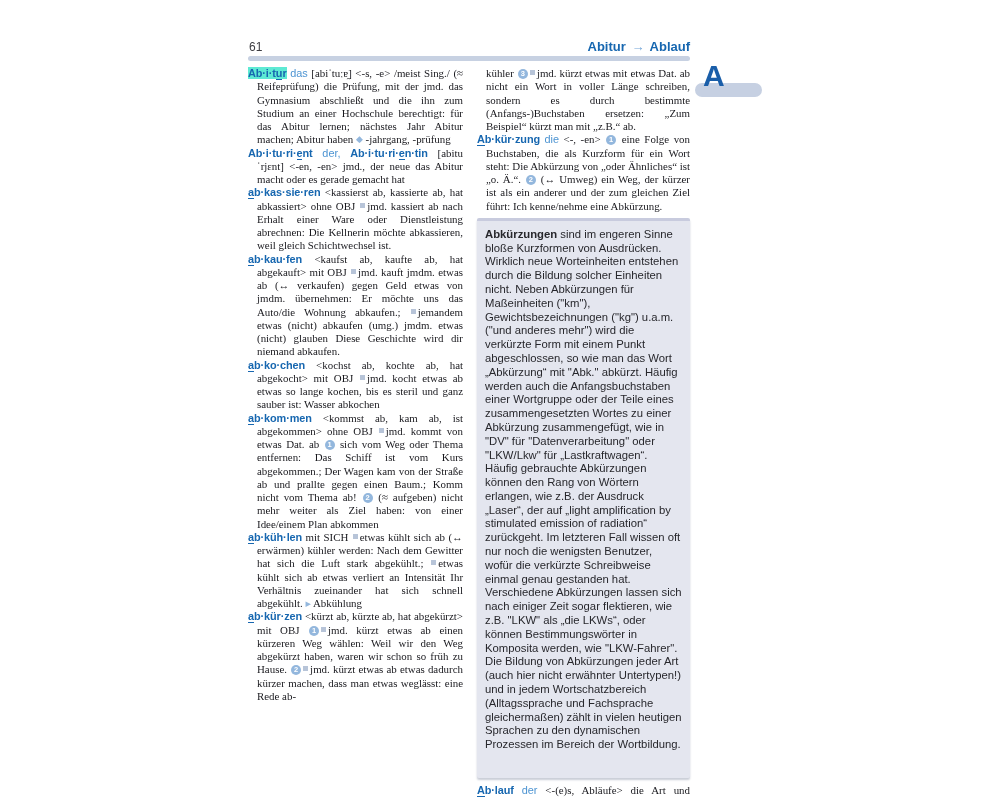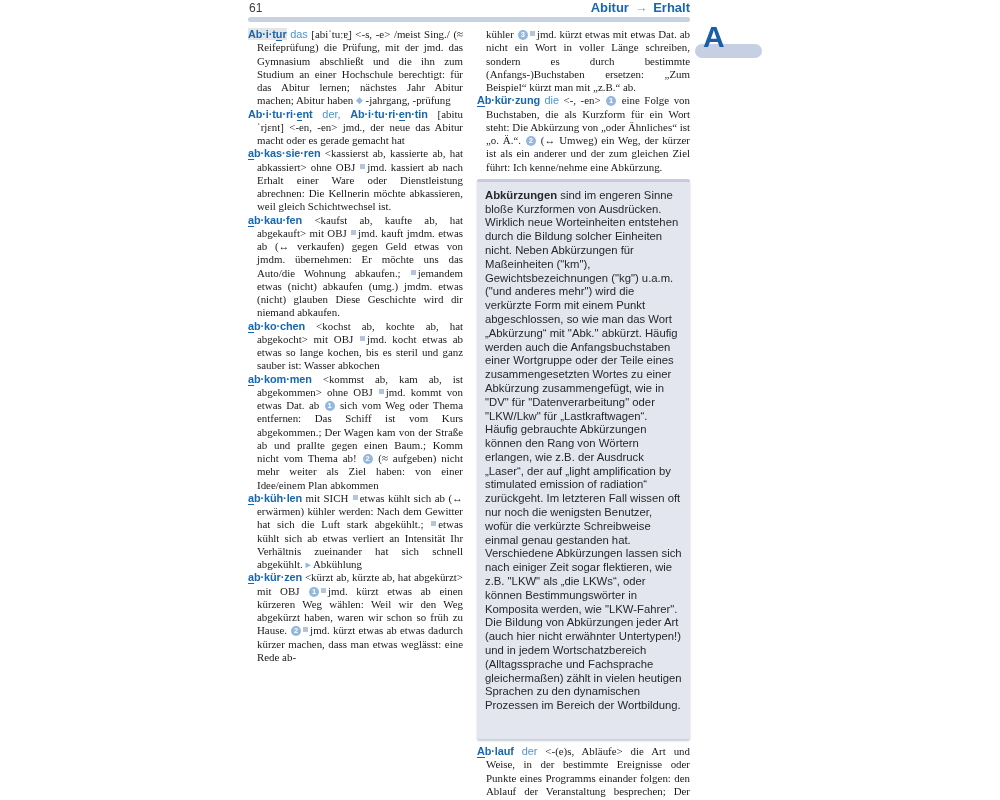--- a/index.html
+++ b/index.html
@@ -1,38 +1,38 @@
 <!DOCTYPE html>
 <html><head>
 <meta charset="utf-8">
 <style>
   html,body{margin:0;padding:0;background:#ffffff;}
   body{width:1000px;height:800px;overflow:hidden;position:relative;
        font-family:"Liberation Serif",serif;-webkit-font-smoothing:antialiased;}
-  .sheet{position:absolute;inset:0;}
+  .sheet{position:absolute;inset:0;margin-top:39px;}
 
   .pagenum{position:absolute;left:249px;top:1px;
     font-family:"Liberation Sans",sans-serif;font-size:12px;color:#3c3c41;}
   .guide{position:absolute;left:248px;top:0;width:442px;text-align:right;
     font-family:"Liberation Sans",sans-serif;font-size:13px;font-weight:bold;color:#1767b0;}
   .garr{color:#74a6d8;font-weight:normal;padding:0 2px;}
   .rule{position:absolute;left:248px;top:17px;width:442px;height:5px;
     background:#c7d1e2;border-radius:3px;}
 
   .col{position:absolute;top:28px;font-size:10.9px;line-height:13.25px;
     color:#18181d;text-align:justify;}
   .colL{left:248px;width:215px;}
   .colR{left:477px;width:213px;}
 
   p{margin:0;}
   p.entry{text-indent:-9px;padding-left:9px;}
   p.cont{padding-left:9px;}
 
   .hw{font-family:"Liberation Sans",sans-serif;font-weight:bold;color:#1767b0;letter-spacing:-0.1px;}
-  .hl{background:#e5e5e5;}
+  .hl{background:#5eead4;}
   .art{font-family:"Liberation Sans",sans-serif;color:#4d94d2;}
   .i{}
   .b{font-weight:normal;}
   .u{border-bottom:1px solid currentColor;}
   .num{display:inline-block;width:10px;height:10px;border-radius:50%;background:#93b7dd;
     color:#fff;font-family:"Liberation Sans",sans-serif;font-weight:bold;font-size:7.5px;
     line-height:10px;text-align:center;text-indent:0;vertical-align:1px;margin:0 1px;}
   .sq{display:inline-block;width:5px;height:5px;background:#b7c4d8;
     margin:0 2px 0 1px;vertical-align:2px;text-indent:0;}
   .dia{color:#93b7dd;font-size:9px;vertical-align:1px;}
@@ -51,21 +51,21 @@
 </style>
 </head>
 <body>
 
 <div class="sheet">
   <div class="pagenum">61</div>
 
   <div class="guide">
     <span>Abitur</span>
     <span class="garr">→</span>
-    <span>Erhalt</span>
+    <span>Ablauf</span>
   </div>
 
   <div class="rule"></div>
 
   <div class="col colL">
       <p class="entry"><span class="hw hl">Ab·i·t</span><span class="hw hl u">u</span><span class="hw hl">r</span><span> </span><span class="art">das</span><span> [abiˈtuːɐ̯] &lt;-s, -e&gt; </span><span class="i">/meist Sing./ (≈ Reifeprüfung) die Prüfung, mit der jmd. das Gymnasium abschließt und die ihn zum Studium an einer Hochschule berechtigt:</span><span> für das Abitur lernen; nächstes Jahr Abitur machen; Abitur haben </span><span class="dia">◆</span><span> -jahrgang, -prüfung</span></p>
       <p class="entry"><span class="hw">Ab·i·tu·ri·</span><span class="hw u">e</span><span class="hw">nt</span><span> </span><span class="art">der,</span><span> </span><span class="hw">Ab·i·tu·ri·</span><span class="hw u">e</span><span class="hw">n·tin</span><span> [abituˈrjɛnt] &lt;-en, -en&gt; </span><span class="i">jmd., der neue das Abitur macht oder es gerade gemacht hat</span></p>
       <p class="entry"><span class="hw u">a</span><span class="hw">b·kas·sie·ren</span><span> &lt;kassierst ab, kassierte ab, hat abkassiert&gt; </span><span class="i">ohne OBJ</span><span> </span><span class="sq"></span><span class="b">jmd. kassiert ab</span><span> </span><span class="i">nach Erhalt einer Ware oder Dienstleistung abrechnen:</span><span> Die Kellnerin möchte abkassieren, weil gleich Schichtwechsel ist.</span></p>
       <p class="entry"><span class="hw u">a</span><span class="hw">b·kau·fen</span><span> &lt;kaufst ab, kaufte ab, hat abgekauft&gt; </span><span class="i">mit OBJ</span><span> </span><span class="sq"></span><span class="b">jmd. kauft jmdm. etwas ab</span><span> </span><span class="i">(↔ verkaufen) gegen Geld etwas von jmdm. übernehmen:</span><span> Er möchte uns das Auto/die Wohnung abkaufen.; </span><span class="sq"></span><span class="b">jemandem etwas (nicht) abkaufen</span><span> </span><span class="i">(umg.) jmdm. etwas (nicht) glauben</span><span> Diese Geschichte wird dir niemand abkaufen.</span></p>
       <p class="entry"><span class="hw u">a</span><span class="hw">b·ko·chen</span><span> &lt;kochst ab, kochte ab, hat abgekocht&gt; </span><span class="i">mit OBJ</span><span> </span><span class="sq"></span><span class="b">jmd. kocht etwas ab</span><span> </span><span class="i">etwas so lange kochen, bis es steril und ganz sauber ist:</span><span> Wasser abkochen</span></p>

